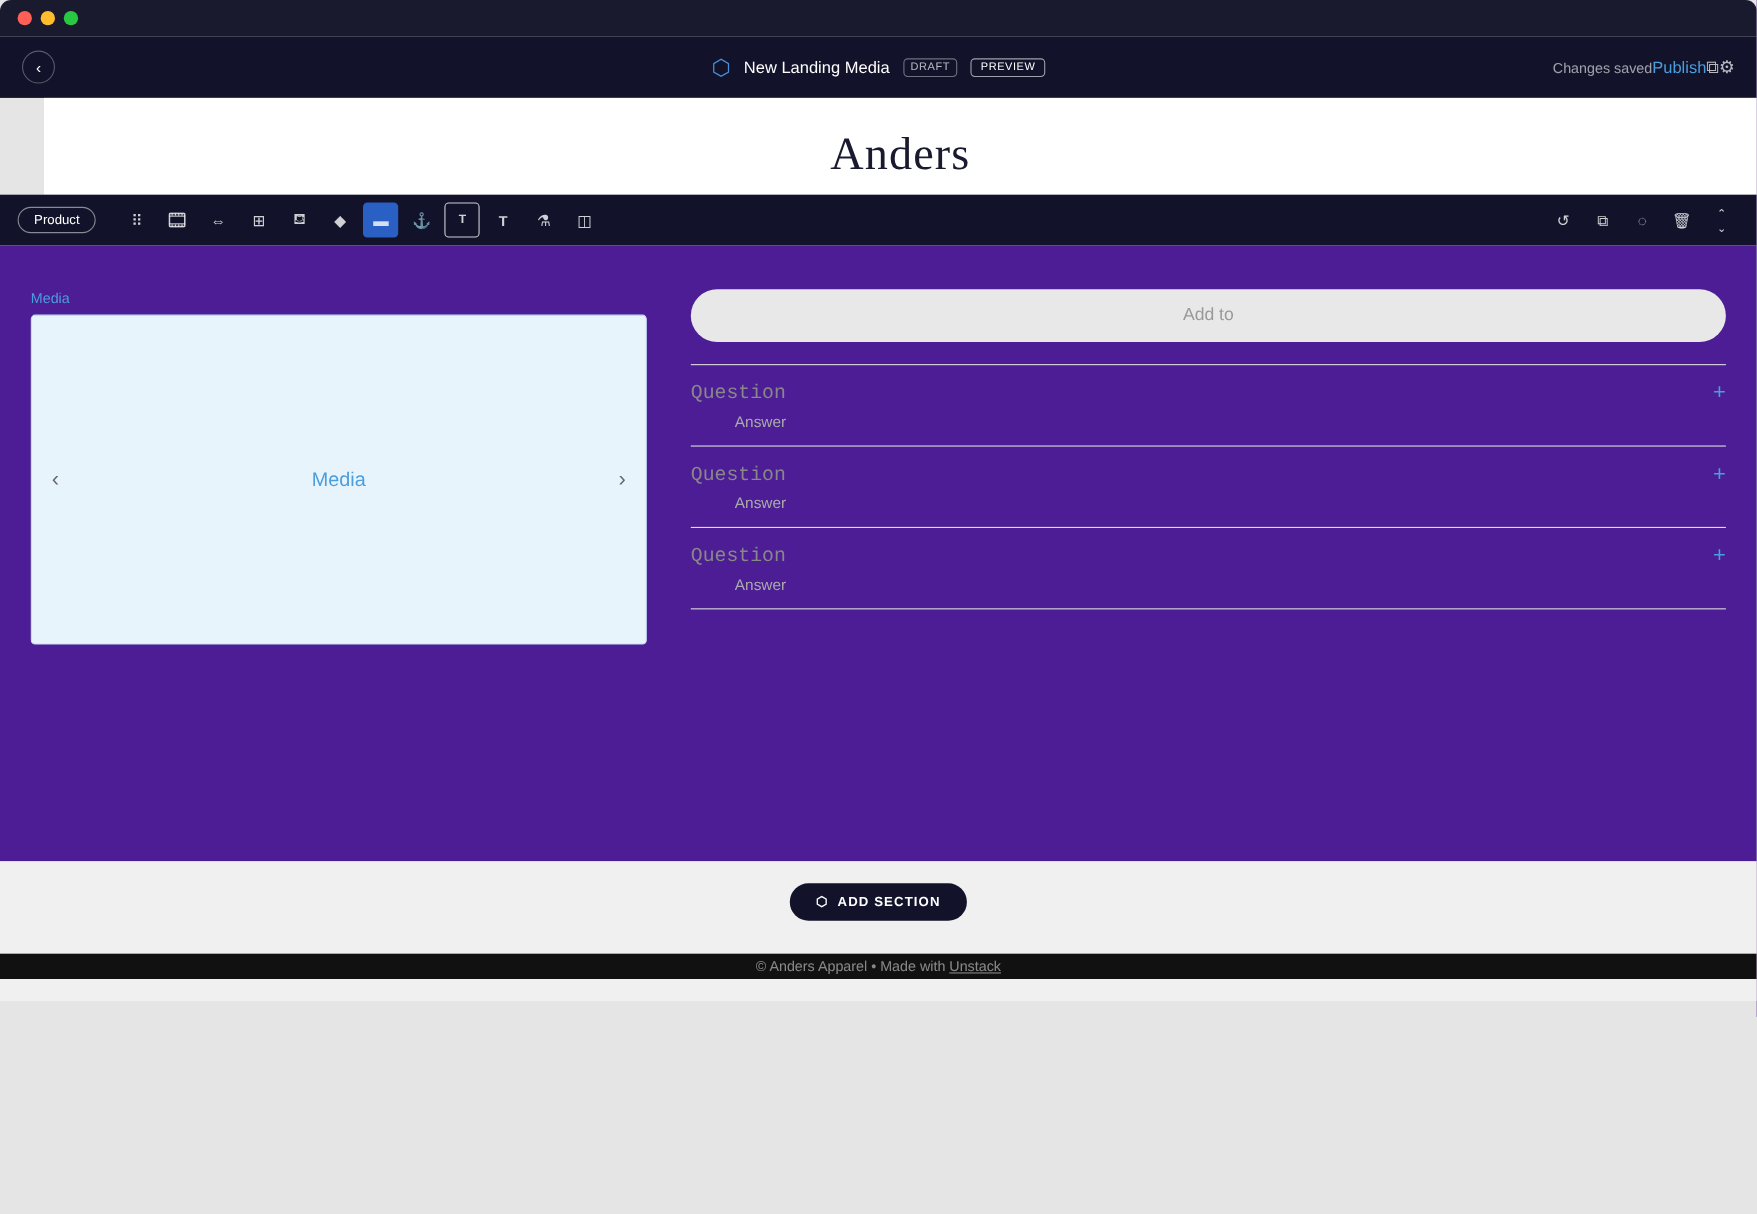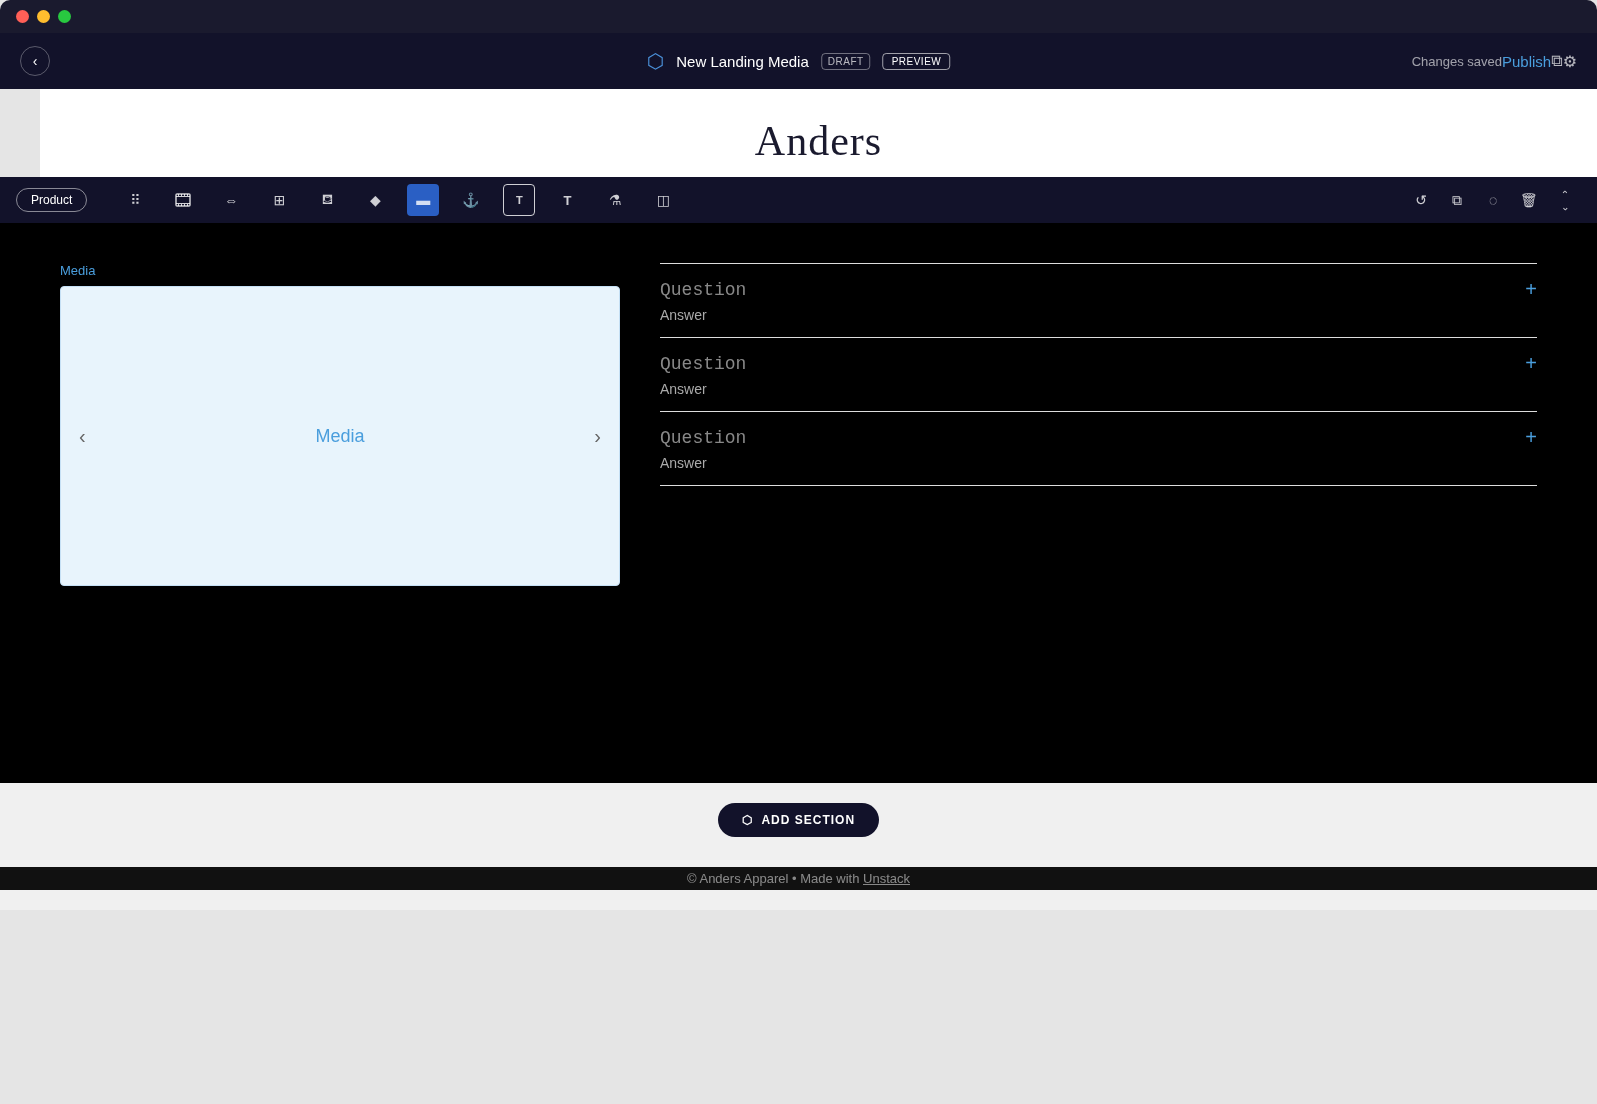--- a/index.html
+++ b/index.html
@@ -99,21 +99,21 @@
       letter-spacing: 1px;
     }
 
     
     .toolbar {
       background: #12122a;
       height: 46px;
       display: flex;
       align-items: center;
       padding: 0 16px;
-      gap: 16px;
+      gap: 5px;
     }
     .product-btn {
       border: 1px solid rgba(255,255,255,0.5);
       border-radius: 20px;
       color: white;
       font-size: 12px;
       padding: 4px 14px;
       background: none;
       cursor: pointer;
       margin-right: 16px;
@@ -125,22 +125,22 @@
       color: rgba(255,255,255,0.8);
       font-size: 14px;
       cursor: pointer;
       border-radius: 4px;
     }
     .toolbar-icon.active { background: #2a5fc4; }
     .toolbar-right { display: flex; align-items: center; gap: 4px; margin-left: 16px; }
 
     
     .main-content {
-      background: #000000;
-      padding: 40px 60px;
+      background: #4c1d95;
+      padding: 40px 28px;
       min-height: 560px;
     }
     .section-layout {
       display: flex;
       gap: 40px;
       align-items: flex-start;
     }
     .media-column {
       flex: 0 0 auto;
       position: relative;
@@ -218,20 +218,21 @@
       font-family: Liberation Mono, monospace;
     }
     .faq-plus {
       color: #4a9edd;
       font-size: 20px;
       cursor: pointer;
     }
     .faq-answer {
       color: #aaa;
       font-size: 14px;
+      margin-left: 40px;
     }
 
     
     .add-section-area {
       background: #f0f0f0;
       display: flex;
       justify-content: center;
       padding: 20px 0 30px;
     }
     .add-section-btn {
@@ -349,20 +350,21 @@
     <div class="media-column">
       <div class="media-label">Media</div>
       <div class="media-box">
         <button class="media-nav-btn media-nav-prev">‹</button>
         <span class="media-center-label">Media</span>
         <button class="media-nav-btn media-nav-next">›</button>
       </div>
     </div>
 
     <div class="right-column">
+      <button class="add-to-btn">Add to</button>
 
       <div class="faq-item">
         <div class="faq-header">
           <span class="faq-question">Question</span>
           <span class="faq-plus">+</span>
         </div>
         <div class="faq-answer">Answer</div>
       </div>
 
       <div class="faq-item">

